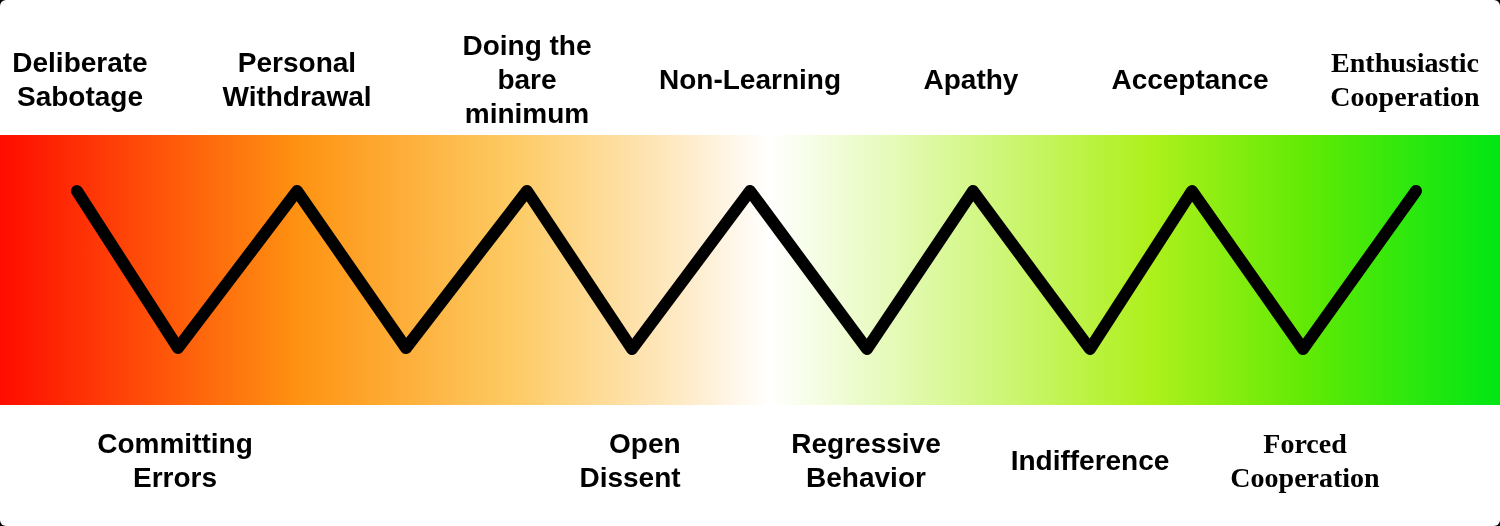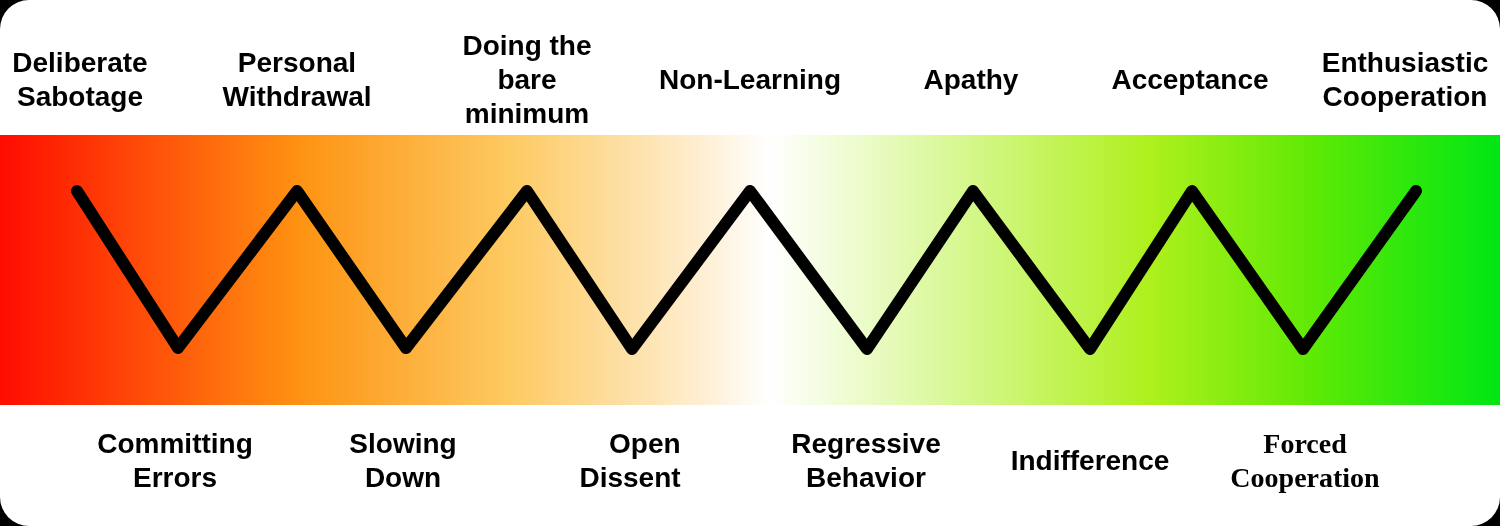--- a/index.html
+++ b/index.html
@@ -8,21 +8,21 @@
     background: #000000;
     width: 1500px;
     height: 526px;
     overflow: hidden;
   }
   .frame {
     position: relative;
     width: 1500px;
     height: 526px;
     background: #ffffff;
-    border-radius: 29px;
+    border-radius: 6px;
     overflow: hidden;
     font-family: "Liberation Sans", sans-serif;
   }
   .gradient-band {
     position: absolute;
     left: 0;
     right: 0;
     top: 135px;
     height: 270px;
     
@@ -60,26 +60,24 @@
 <div class="stage-label" style="left: 80px; top: 80px;">Deliberate
 Sabotage</div>
     <div class="stage-label" style="left: 297px; top: 80px;">Personal
 Withdrawal</div>
     <div class="stage-label" style="left: 527px; top: 80px;">Doing the
 bare
 minimum</div>
     <div class="stage-label" style="left: 750px; top: 80px;">Non-Learning</div>
     <div class="stage-label" style="left: 971px; top: 80px;">Apathy</div>
     <div class="stage-label" style="left: 1190px; top: 80px;">Acceptance</div>
-    <div class="stage-label" style="left: 1405px; top: 80px;">Enthusiastic
+    <div class="stage-label" style="left: 1405px; top: 80px; font-family: Liberation Serif, serif;">Enthusiastic
 Cooperation</div>
     <div class="stage-label" style="left: 175px; top: 461px;">Committing
 Errors</div>
-    <div class="stage-label" style="left: 403px; top: 461px;">Slowing
-Down</div>
     <div class="stage-label" style="left: 630px; top: 461px; text-align: right;">Open
 Dissent</div>
     <div class="stage-label" style="left: 866px; top: 461px;">Regressive
 Behavior</div>
     <div class="stage-label" style="left: 1090px; top: 461px;">Indifference</div>
     <div class="stage-label" style="left: 1305px; top: 461px; font-family: Liberation Serif, serif;">Forced
 Cooperation</div>
   </div>
 
 </body></html>

